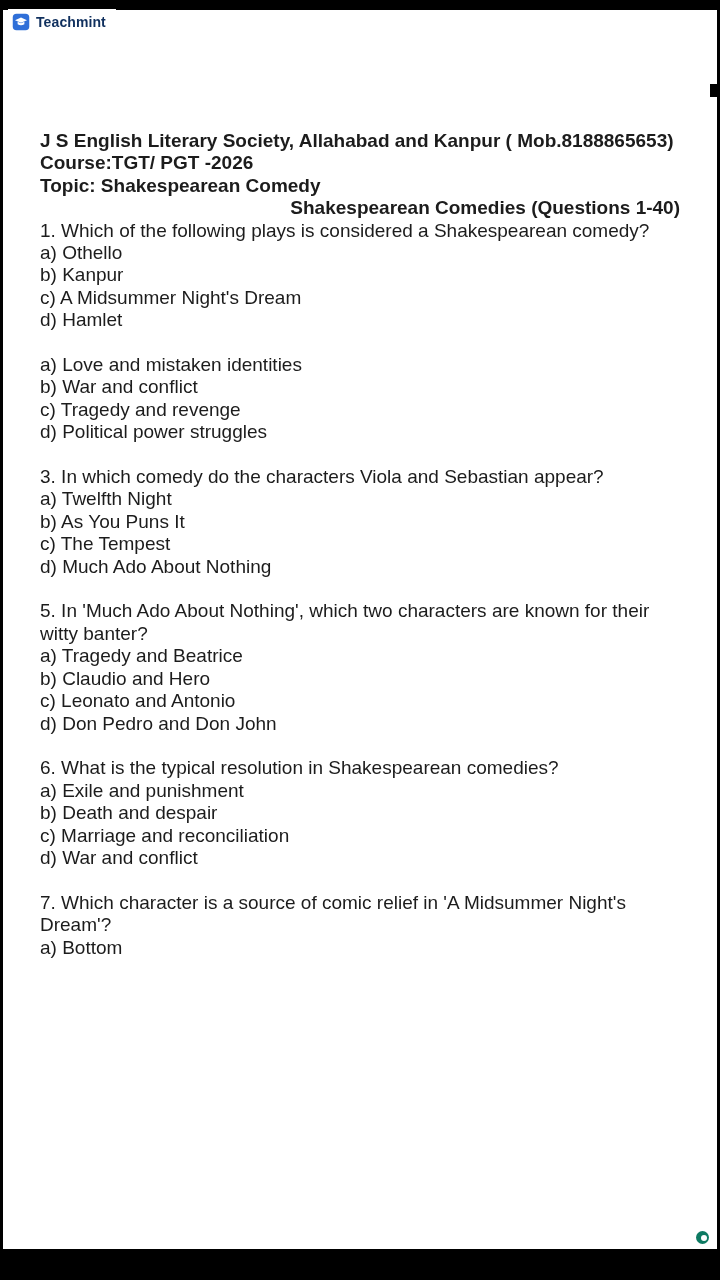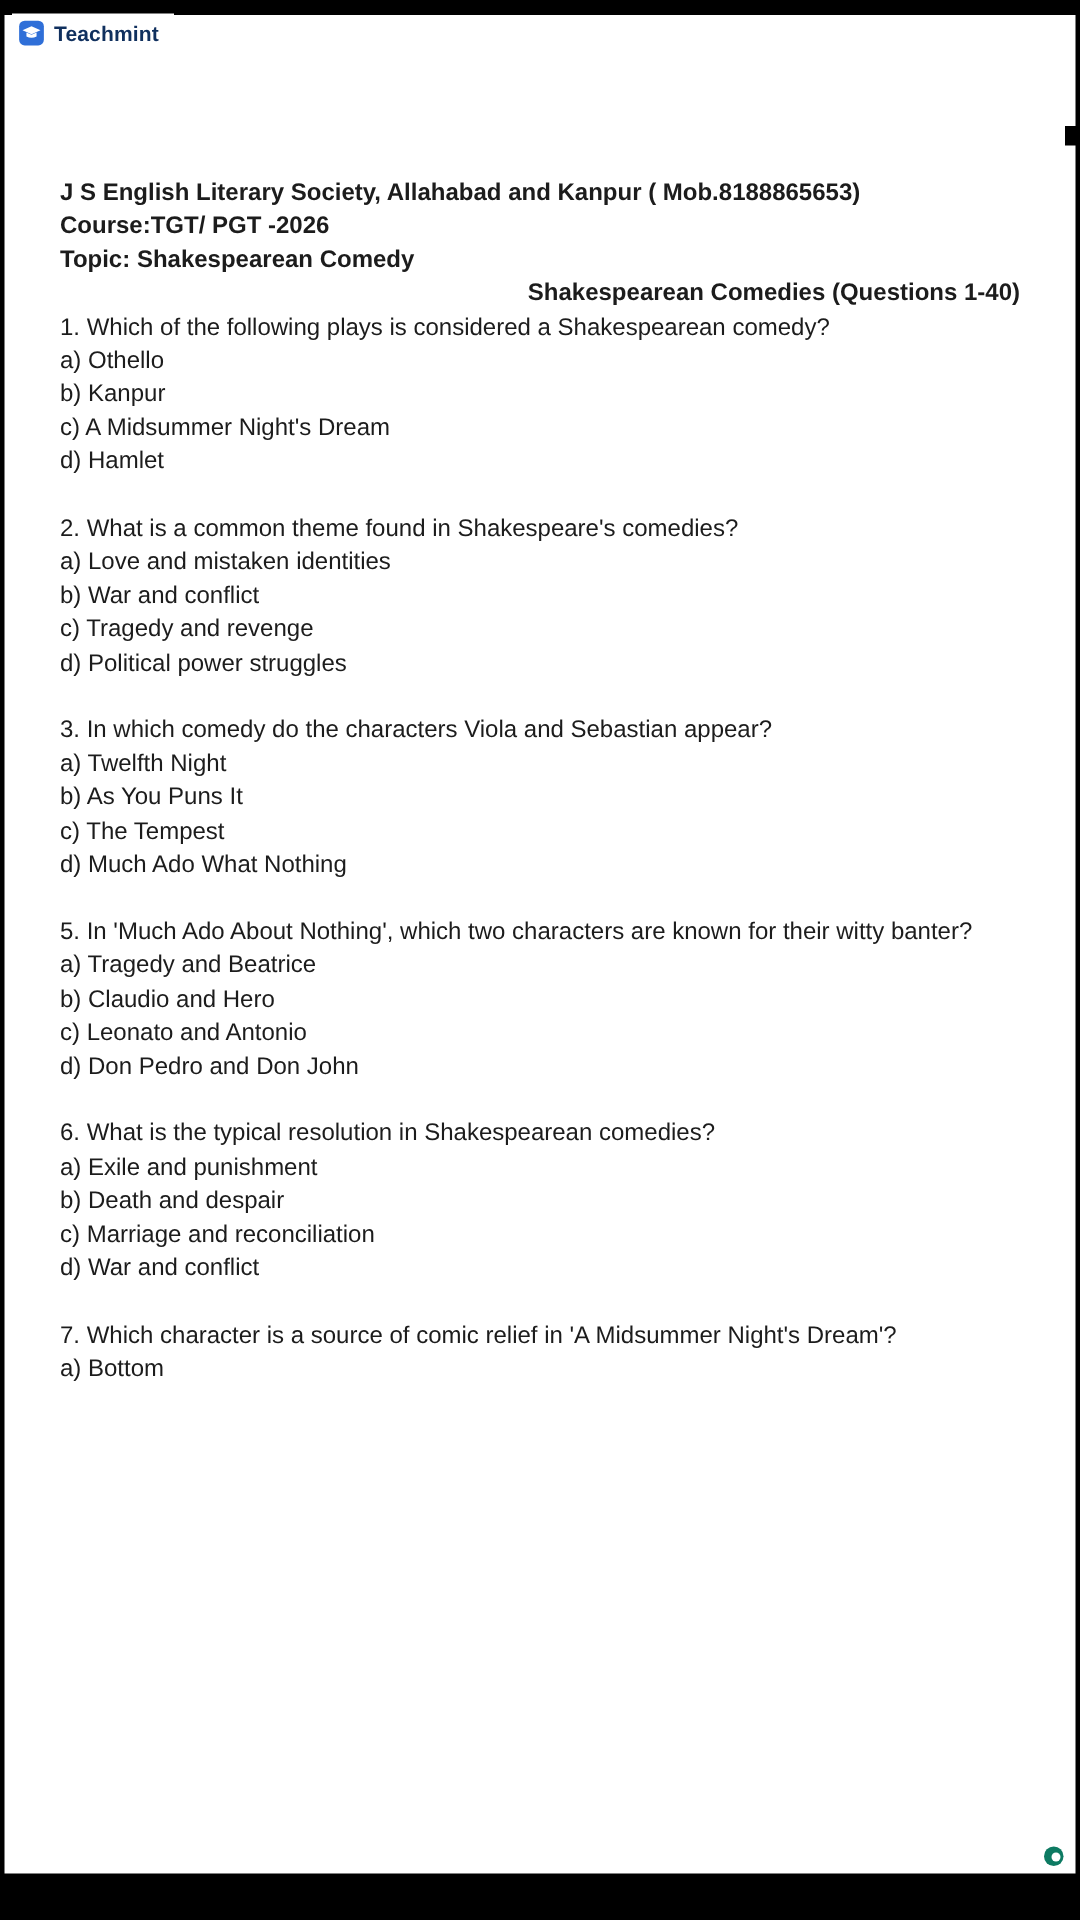--- a/index.html
+++ b/index.html
@@ -51,22 +51,22 @@
     height: 13px;
     background: #000;
     z-index: 4;
   }
 
   
   .page {
     position: absolute;
     left: 40px;
     right: 40px;
-    top: 118px;
-    font-size: 16px;
+    top: 130px;
+    font-size: 19px;
     line-height: 22.4px;
   }
   .page p { margin: 0; }
   .doc-header p { font-weight: bold; }
   .section-title {
     font-weight: bold;
     margin: 22px 0 22px 0;
     text-align: right;
   }
   .question-block { margin-bottom: 22.4px; }
@@ -125,32 +125,31 @@
     <p class="section-title">Shakespearean Comedies (Questions 1-40)</p>
     <div id="questions">
         <div class="question-block">
           <p class="q-text">1. Which of the following plays is considered a Shakespearean comedy?</p>
           <p class="q-option">a) Othello</p>
           <p class="q-option">b) Kanpur</p>
           <p class="q-option">c) A Midsummer Night's Dream</p>
           <p class="q-option">d) Hamlet</p>
         </div>
         <div class="question-block">
-          <p class="q-text">2. What is a common theme found in Shakespeare's comedies?</p>
           <p class="q-option">a) Love and mistaken identities</p>
           <p class="q-option">b) War and conflict</p>
           <p class="q-option">c) Tragedy and revenge</p>
           <p class="q-option">d) Political power struggles</p>
         </div>
         <div class="question-block">
           <p class="q-text">3. In which comedy do the characters Viola and Sebastian appear?</p>
           <p class="q-option">a) Twelfth Night</p>
           <p class="q-option">b) As You Puns It</p>
           <p class="q-option">c) The Tempest</p>
-          <p class="q-option">d) Much Ado What Nothing</p>
+          <p class="q-option">d) Much Ado About Nothing</p>
         </div>
         <div class="question-block">
           <p class="q-text">5. In 'Much Ado About Nothing', which two characters are known for their witty banter?</p>
           <p class="q-option">a) Tragedy and Beatrice</p>
           <p class="q-option">b) Claudio and Hero</p>
           <p class="q-option">c) Leonato and Antonio</p>
           <p class="q-option">d) Don Pedro and Don John</p>
         </div>
         <div class="question-block">
           <p class="q-text">6. What is the typical resolution in Shakespearean comedies?</p>

